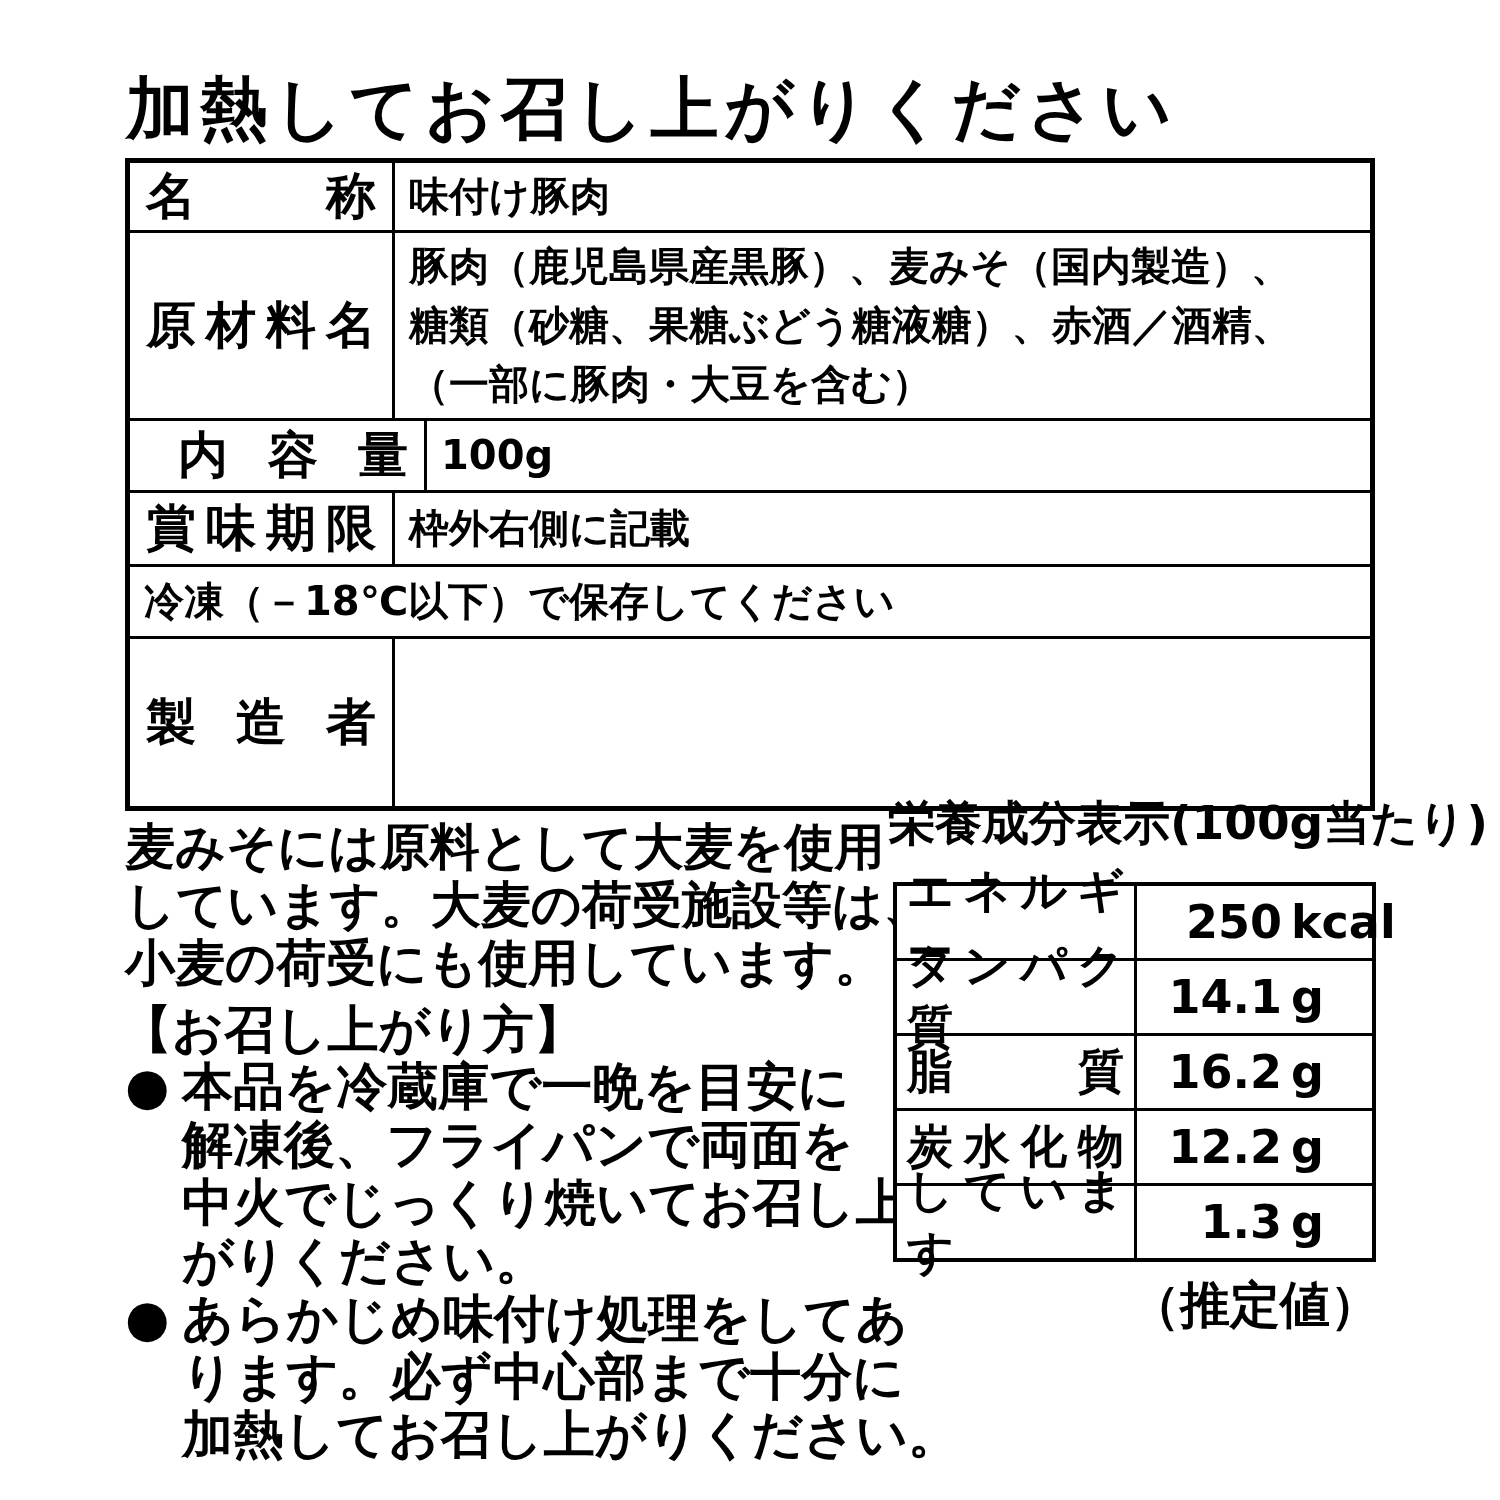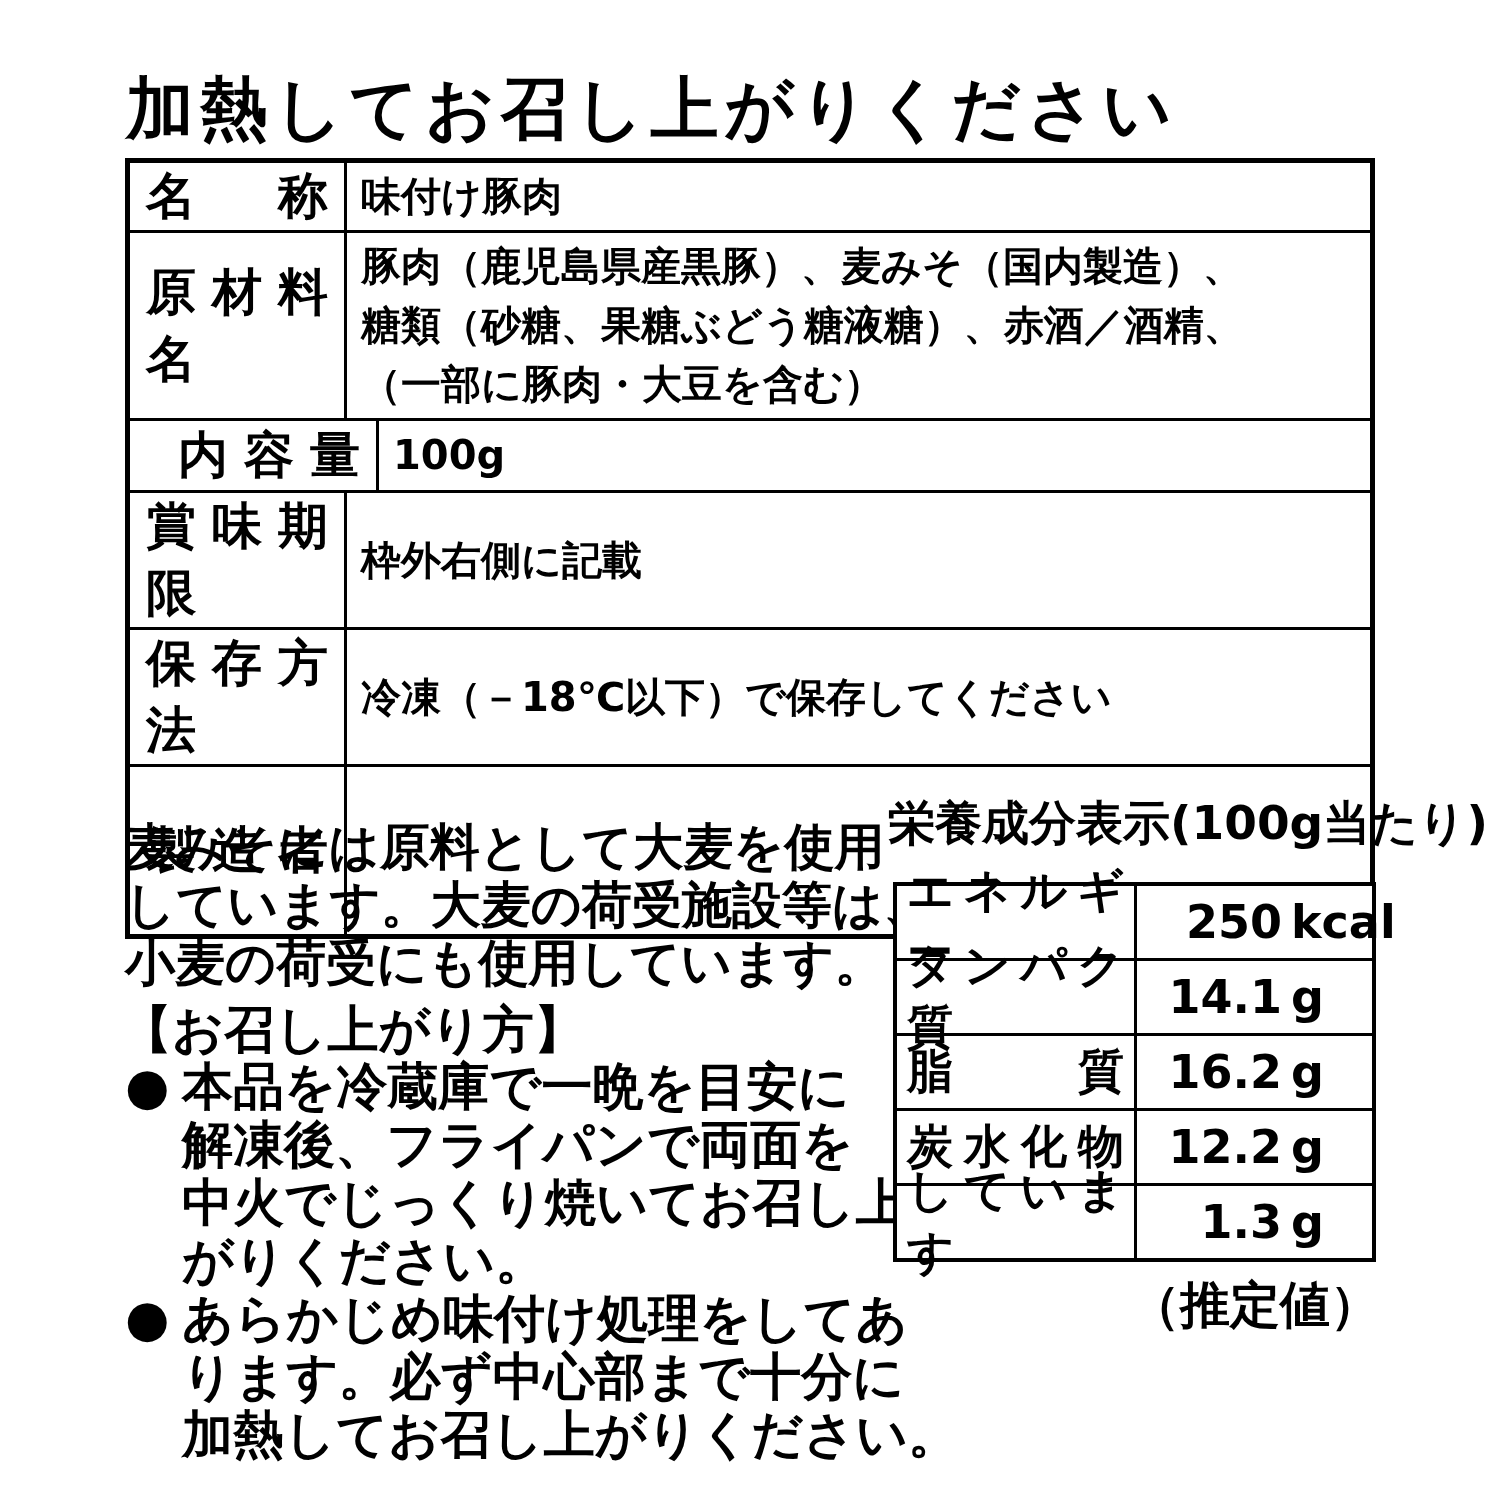--- a/index.html
+++ b/index.html
@@ -31,21 +31,21 @@
     left: 125px;
     top: 158px;
     width: 1250px;
     border: 5px solid #000;
     box-sizing: border-box;
     background: #fff;
   }
   .spec-row { display: flex; border-top: 3px solid #000; }
   .spec-row:first-child { border-top: none; }
   .spec-label {
-    width: 217px;
+    width: 265px;
     box-sizing: border-box;
     border-right: 3px solid #000;
     padding: 0 16px;
     display: flex;
     flex-direction: column;
     justify-content: center;
     font-size: 50px;
     flex-shrink: 0;
   }
   .spec-label span {
@@ -179,23 +179,20 @@
         </div>
       <div class="spec-value">100g</div>
     </div>
     <div class="spec-row row-expiry">
       <div class="spec-label">
           <span>賞味期限</span>
         </div>
       <div class="spec-value">枠外右側に記載</div>
     </div>
     <div class="spec-row row-storage">
-      <div class="spec-label">
-          <span>保存方法</span>
-        </div>
       <div class="spec-value">冷凍（－18℃以下）で保存してください</div>
     </div>
     <div class="spec-row row-maker">
       <div class="spec-label">
           <span>製造者</span>
         </div>
       <div class="spec-value"></div>
     </div>
   </div>
 

